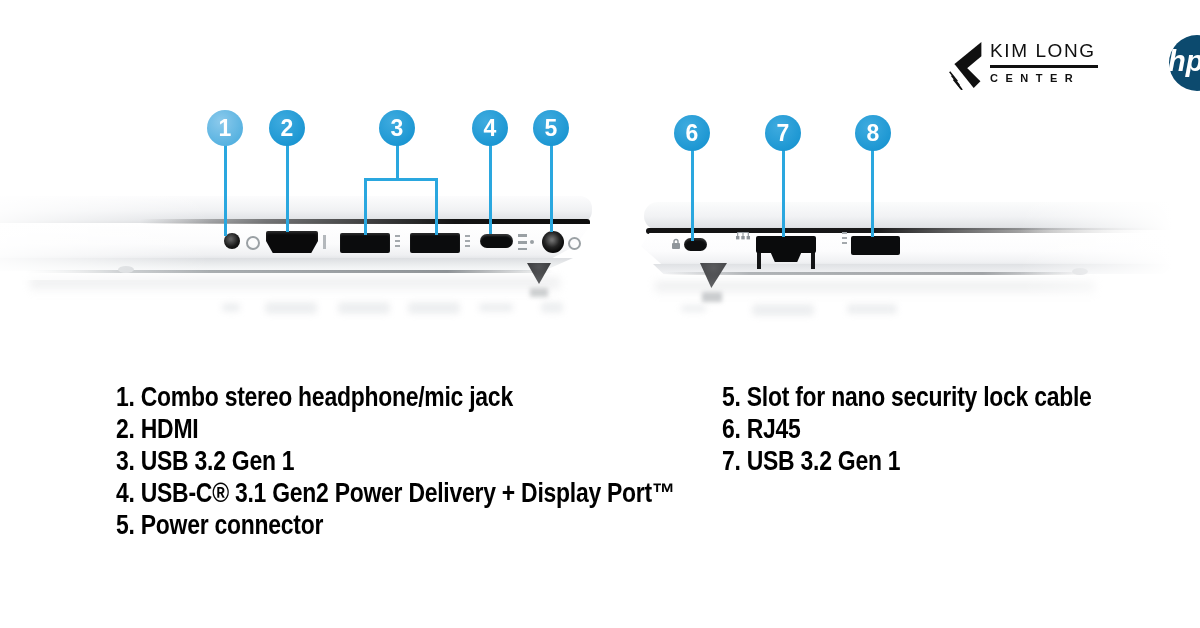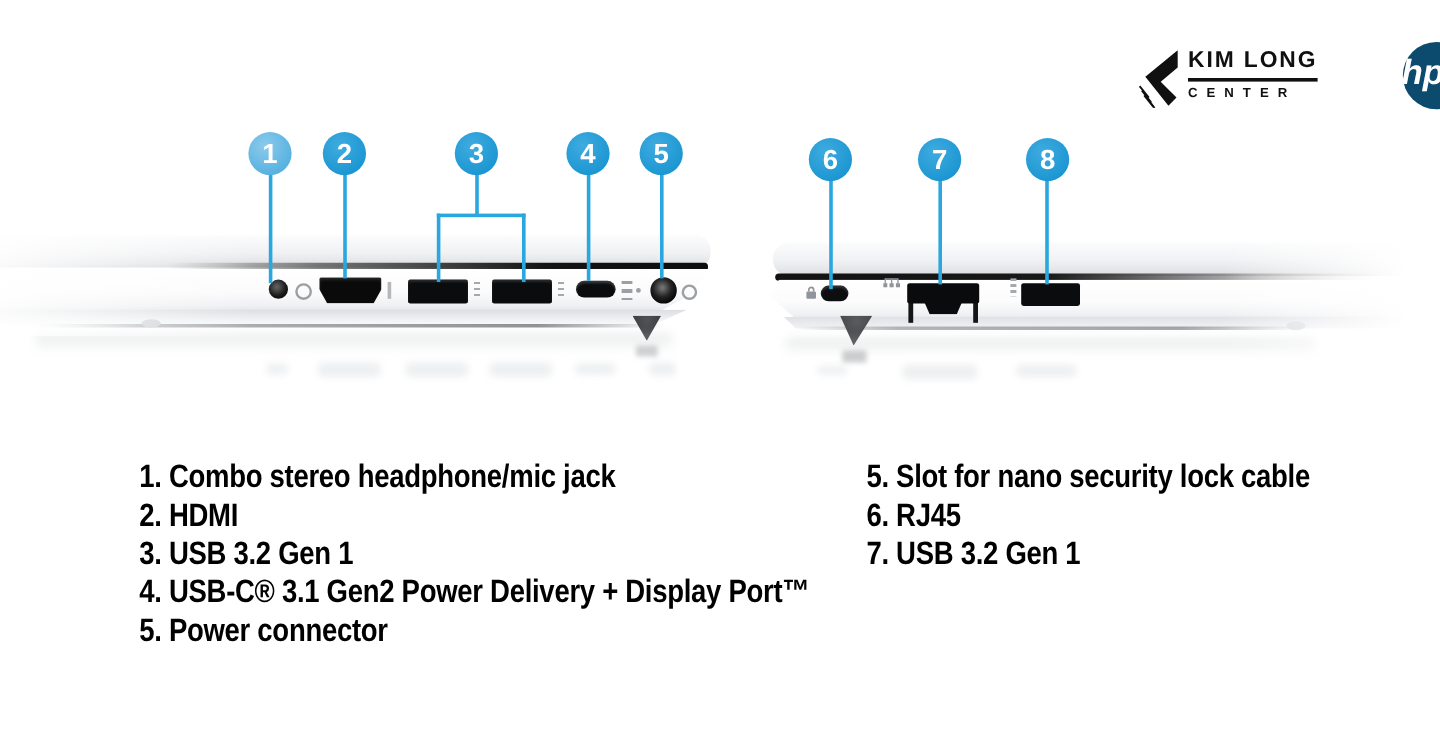--- a/index.html
+++ b/index.html
@@ -4,21 +4,21 @@
 <style>
   html,body{margin:0;padding:0;background:#fff;}
   .stage{position:relative;width:1200px;height:628px;background:#ffffff;overflow:hidden;
          font-family:"Liberation Sans",sans-serif;}
   .abs{position:absolute;}
 
   
   .kimlong{left:948px;top:38px;width:160px;height:52px;}
   .kl-arrow{position:absolute;left:0;top:2px;width:36px;height:50px;}
   .kl-text{position:absolute;left:42px;top:2px;width:112px;color:#101010;}
-  .kl-name{font-size:19px;font-weight:bold;letter-spacing:1.6px;white-space:nowrap;}
+  .kl-name{font-size:19px;font-weight:normal;letter-spacing:1.6px;white-space:nowrap;}
   .kl-rule{width:108px;height:2.5px;background:#101010;margin-top:3px;}
   .kl-sub{font-size:11px;font-weight:bold;letter-spacing:7.5px;margin-top:4px;white-space:nowrap;}
   .hp-logo{left:1169px;top:35px;width:56px;height:56px;border-radius:50%;background:#0c4a6e;
            display:flex;align-items:center;}
   .hp-text{color:#fff;font-size:29px;font-weight:bold;font-style:italic;line-height:1;
            transform:translate(-1px,-2px);}
 
   
   .co{width:36px;height:36px;border-radius:50%;background:radial-gradient(circle at 38% 32%,#3fabdf,#1b96d2 75%);
       color:#fff;font-size:23px;font-weight:bold;display:flex;align-items:center;justify-content:center;z-index:6;}

